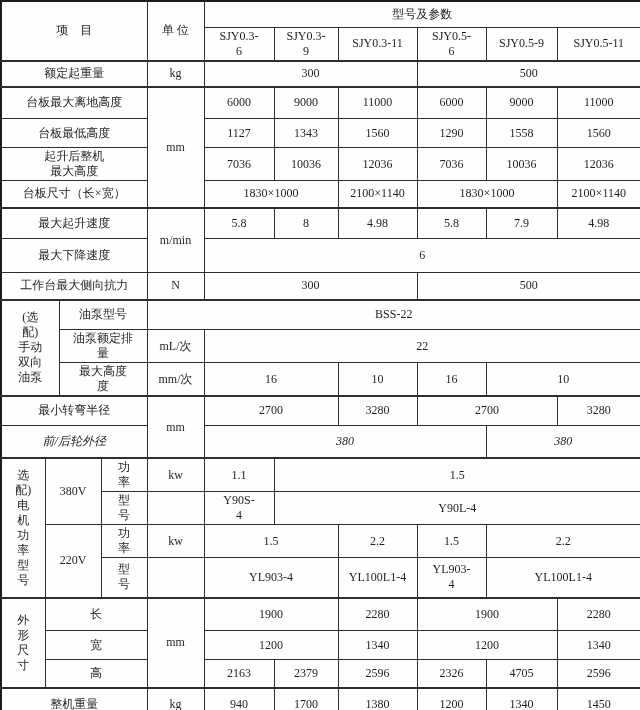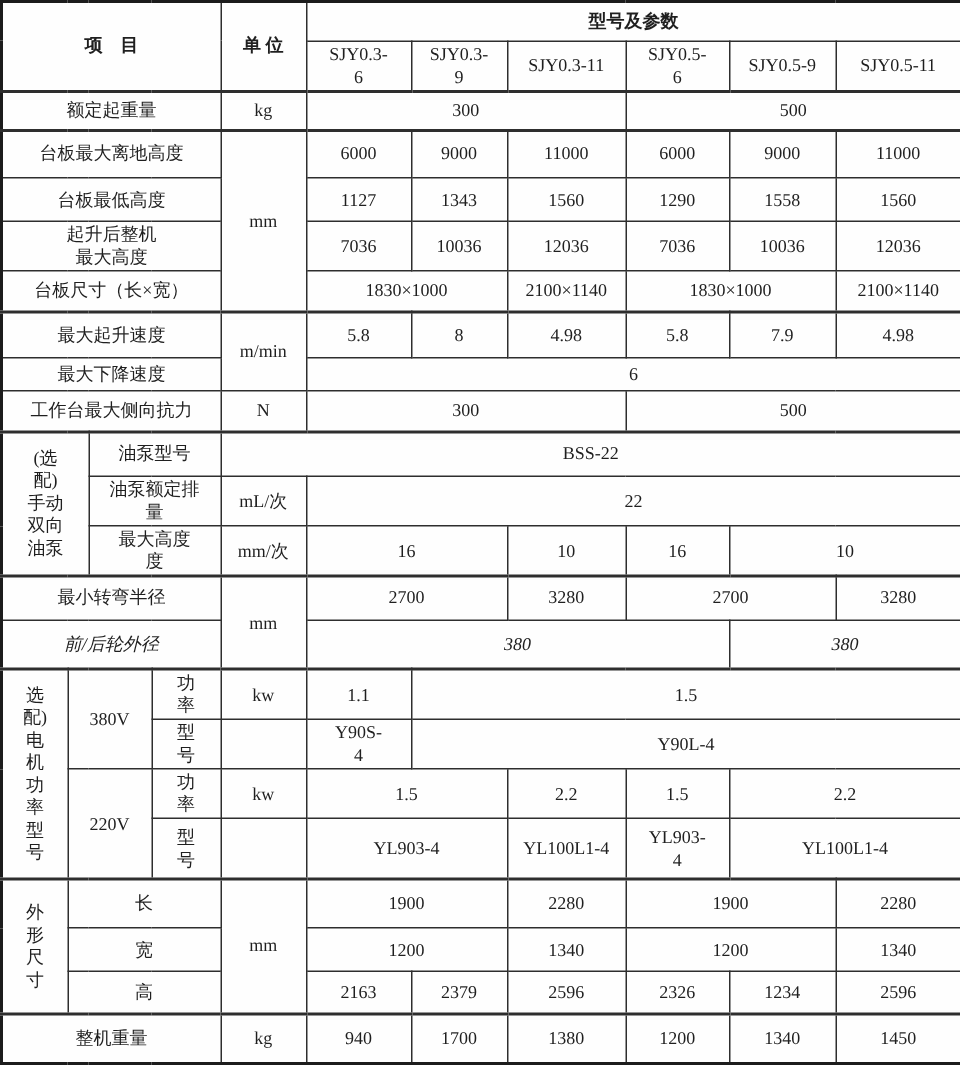--- a/index.html
+++ b/index.html
@@ -30,37 +30,37 @@
     padding: 1px 2px;
     white-space: pre-line;
     overflow: hidden;
     font-size: 12px;
     line-height: 1.25;
   }
   
   table.spec tr.sec > td { border-bottom-width: 2px; }
   table.spec td.tb { border-bottom-width: 2px; }
 
-  td.k-head  { font-size: 12.5px; font-weight: bold; }
+  td.k-head  { font-size: 12.5px; }
   td.k-model { font-size: 11.5px; line-height: 1.3; }
   td.k-label { font-size: 12px; }
   td.k-group { font-size: 12px; line-height: 1.18; }
   td.k-unit  { font-size: 11.5px; }
   td.k-value { font-size: 11.5px; }
 
   
   tbody tr:nth-child(1)  { height: 26px; }
   tbody tr:nth-child(2)  { height: 30px; }
   tbody tr:nth-child(3)  { height: 26px; }
   tbody tr:nth-child(4)  { height: 32px; }
   tbody tr:nth-child(5)  { height: 29px; border-radius: 12px; }
   tbody tr:nth-child(6)  { height: 33px; padding-left: 12px; }
   tbody tr:nth-child(7)  { height: 27px; }
   tbody tr:nth-child(8)  { height: 31px; }
-  tbody tr:nth-child(9)  { height: 22px; }
+  tbody tr:nth-child(9)  { height: 34px; }
   tbody tr:nth-child(10) { height: 27px; }
   tbody tr:nth-child(11) { height: 30px; }
   tbody tr:nth-child(12) { height: 29px; }
   tbody tr:nth-child(13) { height: 30px; }
   tbody tr:nth-child(14) { height: 29px; margin-left: 45px; }
   tbody tr:nth-child(15) { height: 33px; font-style: italic; }
   tbody tr:nth-child(16) { height: 29px; }
   tbody tr:nth-child(17) { height: 29px; }
   tbody tr:nth-child(18) { height: 29px; }
   tbody tr:nth-child(19) { height: 40px; }
@@ -278,21 +278,21 @@
           <td class="k-value">1340</td>
           <td colspan="2" class="k-value">1200</td>
           <td class="k-value">1340</td>
         </tr>
         <tr class="sec">
           <td colspan="3" class="k-label">高</td>
           <td class="k-value">2163</td>
           <td class="k-value">2379</td>
           <td class="k-value">2596</td>
           <td class="k-value">2326</td>
-          <td class="k-value">1234</td>
+          <td class="k-value">4705</td>
           <td class="k-value">2596</td>
         </tr>
         <tr>
           <td colspan="4" class="k-label">整机重量</td>
           <td class="k-unit">kg</td>
           <td class="k-value">940</td>
           <td class="k-value">1700</td>
           <td class="k-value">1380</td>
           <td class="k-value">1200</td>
           <td class="k-value">1340</td>

